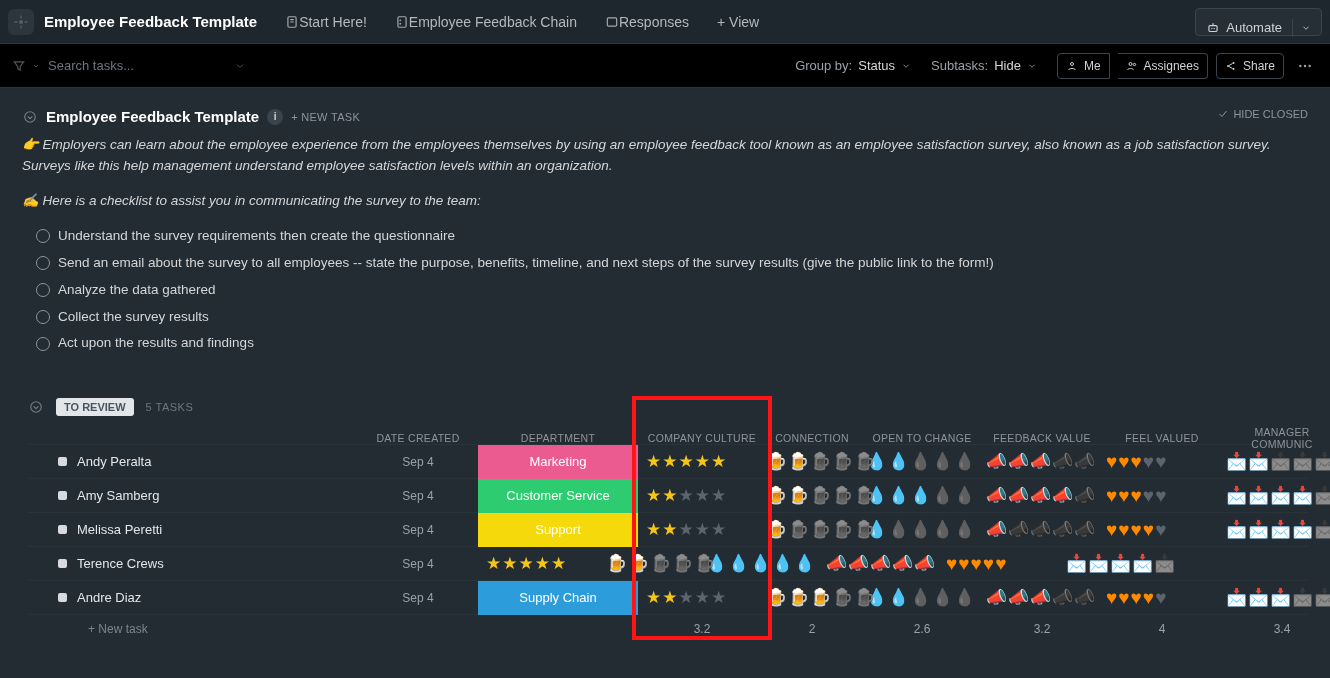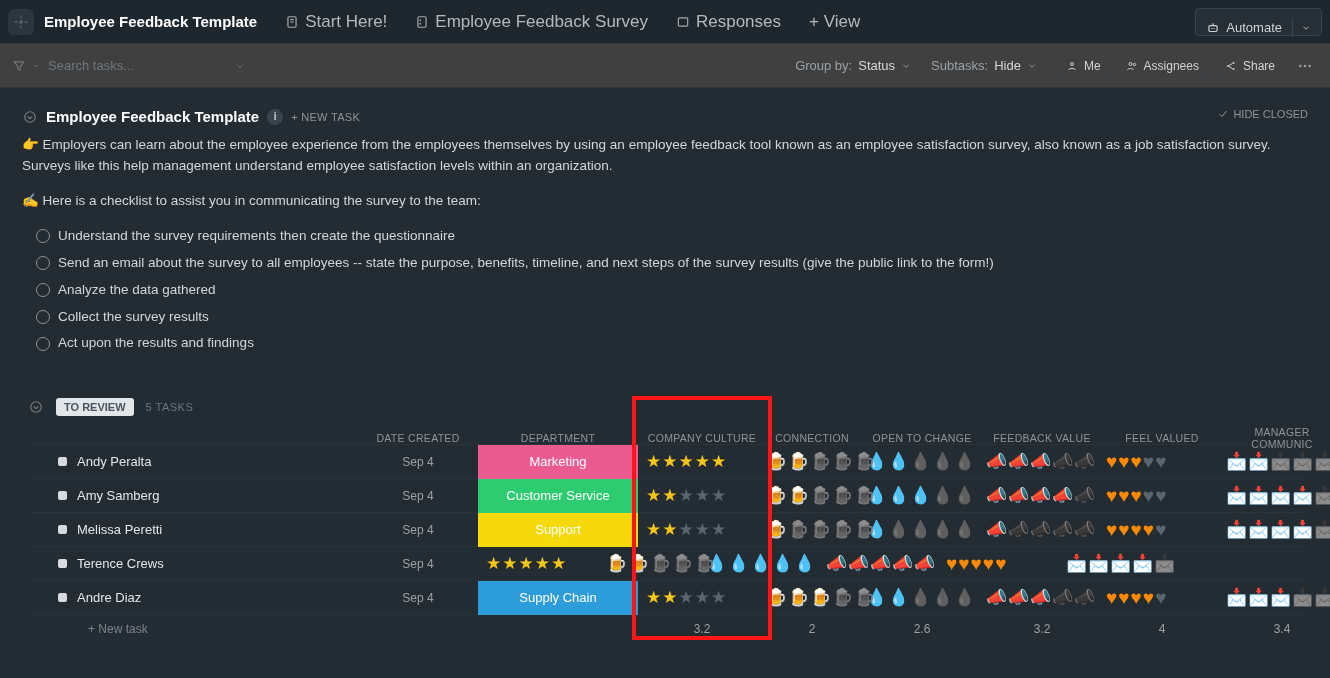--- a/index.html
+++ b/index.html
@@ -3,28 +3,28 @@
 <meta charset="utf-8">
 <style>
   * { box-sizing: border-box; margin:0; padding:0; }
   body { background:#1e272e; color:#d5d6d7; font-family:-apple-system,Segoe UI,Helvetica,Arial,sans-serif; font-size:13px; width:1330px; height:678px; overflow:hidden; }
   
   .topbar { display:flex; align-items:center; height:44px; background:#1e272e; border-bottom:1px solid #2d363d; padding:0 8px; }
   .logo-badge { width:26px; height:26px; border-radius:6px; background:#2d363d; margin-right:10px; display:flex; align-items:center; justify-content:center; }
   .logo-badge svg { width:16px; height:16px; opacity:.6; }
   .page-title { color:#fff; font-weight:700; font-size:15px; margin-right:14px; }
   .tabs { display:flex; align-items:stretch; height:44px; }
-  .tab { display:flex; align-items:center; gap:6px; padding:0 14px; color:#b3b9bd; cursor:pointer; border-radius:0; font-size:17px; }
+  .tab { display:flex; align-items:center; gap:0; padding:0 14px; color:#b3b9bd; cursor:pointer; border-radius:0; font-size:14px; }
   .tab.active { background:#2d363d; color:#fff; }
   .tab svg { width:14px; height:14px; opacity:.9; }
   .topbar-spacer { flex:1; }
   .automate-btn { display:flex; align-items:center; gap:6px; border:1px solid #3a444c; background:#262f36; border-radius:4px; height:28px; padding:12px 6px 0 10px; cursor:pointer; color:#cfd3d6; }
   .automate-btn .chev { border-left:1px solid #3a444c; padding:4px 4px 4px 8px; margin-left:4px; }
   
-  .toolbar { display:flex; align-items:center; height:44px; background:#404040; border-bottom:1px solid #2d363d; padding:0 12px; }
+  .toolbar { display:flex; align-items:center; height:44px; background:#000000; border-bottom:1px solid #2d363d; padding:0 12px; }
   .filter-icon { opacity:.55; margin-right:4px; }
   .search-input { background:transparent; border:none; outline:none; color:#d5d6d7; font-size:13px; width:160px; }
   .search-input::placeholder { color:#6d767e; }
   .toolbar .chev-down { margin-left:26px; opacity:.5; }
   .toolbar-spacer { flex:1; }
   .tb-group { display:flex; align-items:center; gap:6px; margin-right:20px; color:#aab0b5; }
   .tb-group .label { color:#9aa1a7; }
   .tb-group .val { color:#d5d6d7; }
   .pill { display:flex; align-items:center; gap:6px; border:1px solid #3a444c; border-radius:4px; height:26px; padding:0 8px; cursor:pointer; color:#cfd3d6; font-size:12px; }
   .pill svg { width:12px; height:12px; }
@@ -34,21 +34,21 @@
   .dots { width:26px; height:26px; display:flex; align-items:center; justify-content:center; cursor:pointer; margin-left:8px; }
   
   .content { padding:20px 22px 0 22px; background:#232c33; height:calc(678px - 88px); overflow:hidden; position:relative; }
   .section-header { display:flex; align-items:center; gap:8px; }
   .collapse-caret { width:16px; height:16px; display:flex; align-items:center; justify-content:center; opacity:.7; cursor:pointer; }
   .section-title { color:#fff; font-weight:700; font-size:15px; }
   .info-badge { width:16px; height:16px; border-radius:50%; background:#3a444c; display:flex; align-items:center; justify-content:center; font-size:10px; font-weight:700; color:#cfd3d6; }
   .new-task-top { color:#8d949a; font-size:11px; letter-spacing:.3px; cursor:pointer; }
   .hide-closed { position:absolute; right:22px; top:20px; color:#8d949a; font-size:11px; display:flex; align-items:center; gap:4px; cursor:pointer; }
   .desc { margin-top:10px; line-height:1.55; color:#d5d6d7; font-size:13.5px; max-width:1260px; }
-  .desc p { margin-bottom:14px; }
+  .desc p { margin-bottom:14px;font-style:italic; }
   .checklist { margin-left:14px; }
   .check-item { display:flex; align-items:center; gap:8px; margin:6px 0; }
   .radio-empty { width:14px; height:14px; border:1.5px solid #8d949a; border-radius:50%; flex-shrink:0; }
   
   .table-wrap { margin-top:44px; padding-left:6px; }
   .group-row { display:flex; align-items:center; gap:12px; margin-bottom:4px; }
   .status-pill { background:#e2e6e9; color:#4a5560; font-size:11px; font-weight:600; padding:3px 8px; border-radius:3px; }
   .task-count { color:#6d767e; font-size:11px; letter-spacing:.5px; }
   .grid { position:relative; }
   .hdr-row, .data-row { display:flex; align-items:center; height:34px; }
@@ -98,21 +98,21 @@
           <path d="M9 8h6M9 12h6" stroke="#b3b9bd" stroke-width="2"></path>
         </svg>
       <span>Start Here!</span>
     </div>
     <div class="tab">
       <svg viewBox="0 0 24 24">
           <rect x="5" y="3" width="14" height="18" rx="2" fill="none" stroke="#b3b9bd" stroke-width="2"></rect>
           <circle cx="9" cy="9" r="1.5" fill="#b3b9bd"></circle>
           <circle cx="9" cy="15" r="1.5" fill="#b3b9bd"></circle>
         </svg>
-      <span>Employee Feedback Survey</span>
+      <span>Employee Feedback Chain</span>
     </div>
     <div class="tab">
       <svg viewBox="0 0 24 24">
           <rect x="4" y="5" width="16" height="14" rx="2" fill="none" stroke="#b3b9bd" stroke-width="2"></rect>
         </svg>
       <span>Responses</span>
     </div>
     <div class="tab">
       <span>+ View</span>
     </div>

